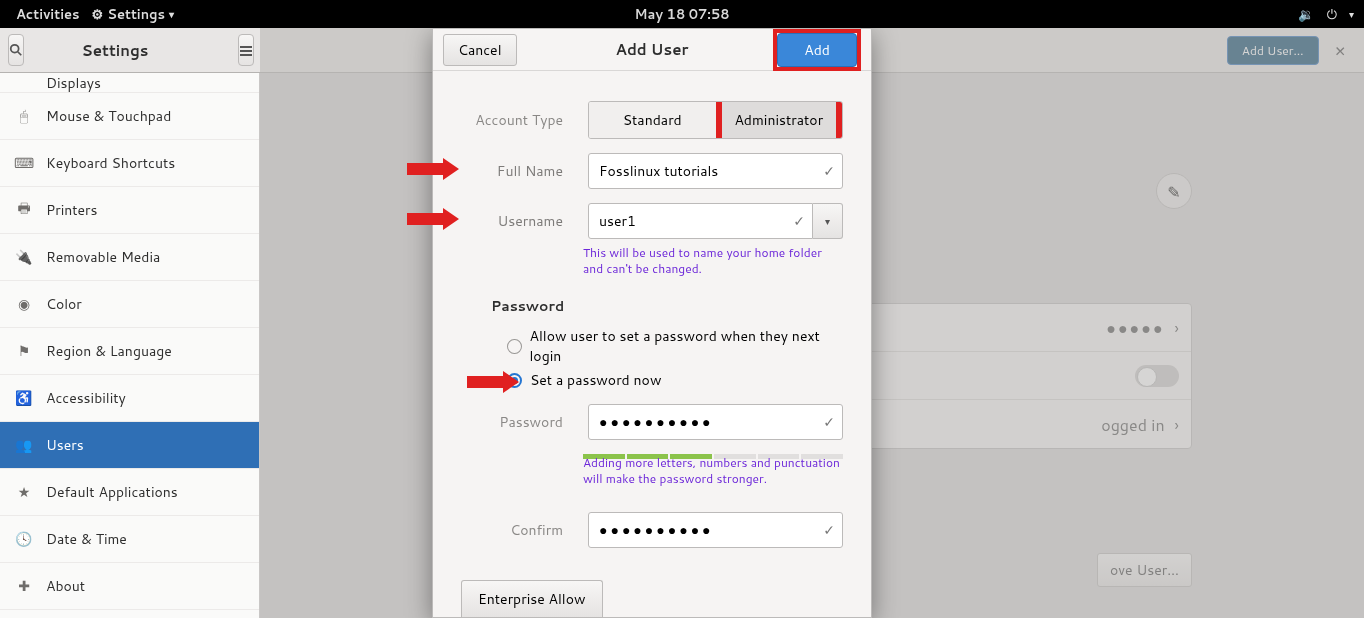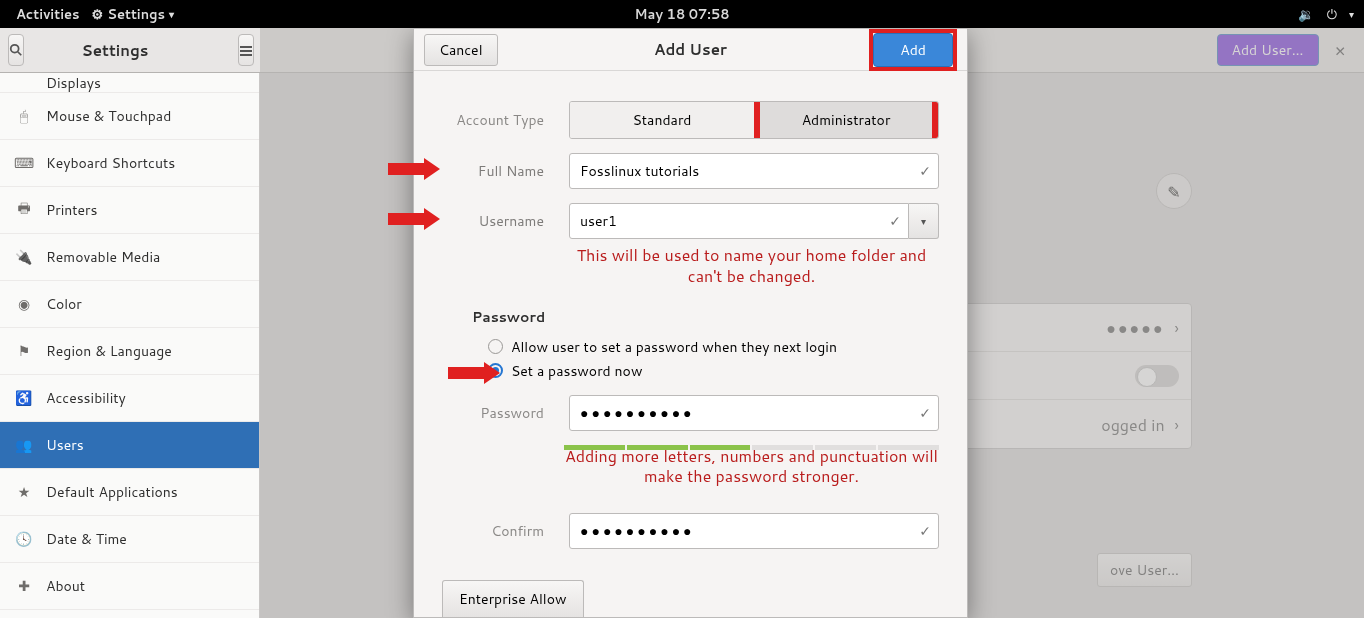--- a/index.html
+++ b/index.html
@@ -6,58 +6,58 @@
 body { width: 1364px; height: 618px; overflow: hidden; background: #d2d2d2; position: relative; }
 .topbar { position: absolute; top: 0; left: 0; right: 0; height: 28px; background: #000; color: #ddd; display: flex; align-items: center; font-size: 13px; padding: 0 10px; }
 .topbar .center { position: absolute; left: 50%; transform: translateX(-50%); font-weight: bold; }
 .topbar .right { margin-left: auto; display: flex; gap: 12px; align-items: center; }
 .topbar-item { display: inline-flex; align-items: center; gap: 4px; padding: 0 6px; font-weight: bold; }
 .settings-win { position: absolute; top: 28px; left: 0; width: 1364px; height: 590px; background: #d8d6d5; }
 .settings-header { position: absolute; top: 0; left: 0; right: 0; height: 45px; background: #e8e6e5; border-bottom: 1px solid #b5b3b1; display: flex; align-items: center; padding: 0 8px 0 0; }
 .search-btn, .menu-btn { width: 34px; height: 32px; border: 1px solid #bcbab9; border-radius: 4px; background: linear-gradient(#f7f6f5, #e5e3e2); display: flex; align-items: center; justify-content: center; cursor: pointer; }
 .sidebar-title { flex: 0 0 230px; text-align: center; font-weight: bold; font-size: 15px; color: #2e2e2e; margin-left: -32px; }
 .header-spacer { flex: 1; }
-.add-user-hdr-btn { background: #6d28d9; color: #fff; border: 1px solid #2a6fb8; padding: 5px 14px; border-radius: 4px; font-size: 14px; margin-right: 6px; cursor: pointer; }
+.add-user-hdr-btn { background: #0c4a6e; color: #fff; border: 1px solid #2a6fb8; padding: 5px 14px; border-radius: 4px; font-size: 12px; margin-right: 6px; cursor: pointer; }
 .close-x { font-size: 18px; padding: 0 10px; cursor: pointer; color: #444; }
 .sidebar { position: absolute; top: 45px; left: 0; width: 260px; bottom: 0; background: #fafaf9; border-right: 1px solid #c9c7c6; overflow: hidden; }
 .sidebar-row { height: 47px; display: flex; align-items: center; padding: 8px 16px; gap: 14px; font-size: 14px; color: #2e2e2e; border-bottom: 1px solid #eceae9; cursor: pointer; }
 .sidebar-row.partial { height: 20px; border-bottom: 1px solid #eceae9; }
 .sidebar-row.active { background: #2f6fb5; color: #fff; }
 .sidebar-row .micon { width: 16px; display: inline-flex; justify-content: center; color: #6f6d6b; }
 .sidebar-row.active .micon { color: #fff; }
 .users-panel { position: absolute; top: 45px; left: 260px; right: 0; bottom: 0; background: #d8d6d5; }
 .panel-inner { position: absolute; top: 0; left: 50%; transform: translateX(-50%); width: 760px; padding-top: 90px; }
 .edit-circ { position: absolute; right: 0; top: 100px; width: 36px; height: 36px; border-radius: 50%; border: 1px solid #bdbbba; background: #e9e7e6; display: flex; align-items: center; justify-content: center; cursor: pointer; }
 .rows-card { position: absolute; right: 0; top: 230px; width: 360px; border: 1px solid #bdbbba; border-radius: 4px; background: #f6f4f3; }
 .card-row { height: 48px; border-bottom: 1px solid #d9d7d6; display: flex; align-items: center; padding: 0 12px; justify-content: flex-end; gap: 10px; cursor: pointer; color: #555; }
 .card-row:last-child { border-bottom: none; }
 .switch { width: 44px; height: 22px; border-radius: 11px; background: #cccac9; position: relative; }
 .switch::after { content: ""; position: absolute; width: 18px; height: 18px; border-radius: 50%; background: #fff; top: 2px; left: 2px; border: 1px solid #bbb; }
 .remove-btn { position: absolute; right: 0; top: 480px; border: 1px solid #bcbab9; padding: 6px 12px; border-radius: 3px; background: linear-gradient(#f7f6f5, #e5e3e2); cursor: pointer; color: #444; font-size: 14px; }
 .overlay { position: absolute; top: 28px; left: 260px; right: 0; bottom: 0; background: rgba(180,178,176,0.55); }
-.dialog { position: absolute; top: 28px; left: 413px; width: 555px; height: 590px; background: #f6f4f3; box-shadow: 0 6px 24px rgba(0,0,0,0.4); border: 1px solid #bcbab9; }
+.dialog { position: absolute; top: 28px; left: 432px; width: 440px; height: 590px; background: #f6f4f3; box-shadow: 0 6px 24px rgba(0,0,0,0.4); border: 1px solid #bcbab9; }
 .dialog-header { height: 42px; display: flex; align-items: center; padding: 0 10px; border-bottom: 1px solid #d9d7d6; }
 .cancel-btn { border: 1px solid #bcbab9; padding: 5px 14px; border-radius: 3px; background: linear-gradient(#f7f6f5, #e5e3e2); cursor: pointer; font-size: 14px; }
 .dlg-title { position: absolute; left: 50%; transform: translateX(-50%); font-weight: bold; font-size: 15px; color: #2e2e2e; }
 .add-btn { margin-left: auto; background: #3a87d9; color: #fff; border: 1px solid #2a6fb8; padding: 6px 26px; border-radius: 4px; font-size: 14px; cursor: pointer; }
 .red-box { border: 4px solid #e02020; padding: 0; display: inline-block; }
 .dlg-body { padding: 30px 28px 4px 28px; }
 .form-row { display: flex; align-items: center; margin-bottom: 14px; }
 .form-label { width: 112px; text-align: right; padding-right: 10px; font-size: 14px; color: #8a8886; position: relative; }
 .form-ctrl { flex: 1; position: relative; margin-left: 15px; }
 .seg { display: flex; border: 1px solid #bcbab9; border-radius: 3px; overflow: hidden; position: relative;}
 .seg button { flex: 1; padding: 8px 0; border: none; background: #f1efee; cursor: pointer; font-size: 14px; }
 .seg button.sel { background: #dedcdb; }
 .seg .red-inner { position: absolute; right: 0; top: -6px; bottom: -6px; width: 50%; border: 6px solid #e02020; pointer-events: none; }
 .text-in { width: 100%; padding: 7px 32px 7px 10px; border: 1px solid #bcbab9; border-radius: 3px; font-size: 14px; background: #fff; }
 .check-in { position: absolute; right: 8px; top: 50%; transform: translateY(-50%); color: #777; font-size: 14px; }
 .combo { display: flex; }
 .combo .text-in { border-top-right-radius: 0; border-bottom-right-radius: 0; }
 .combo-drop { width: 30px; border: 1px solid #bcbab9; border-left: none; border-top-right-radius: 3px; border-bottom-right-radius: 3px; background: linear-gradient(#f7f6f5,#e5e3e2); display: flex; align-items: center; justify-content: center; cursor: pointer; }
-.hint { font-size: 16px; color: #b91c1c; margin: -8px 0 18px 122px; line-height: 1.3; text-align: center; }
+.hint { font-size: 12px; color: #6d28d9; margin: -8px 0 18px 122px; line-height: 1.3; }
 .section-hdr { font-weight: bold; font-size: 14px; margin: 20px 0 10px 30px; color: #2e2e2e; }
 .radio-row { display: flex; align-items: center; gap: 8px; font-size: 14px; margin: 4px 0 4px 46px; cursor: pointer; }
 .radio { width: 15px; height: 15px; border: 1px solid #9a9896; border-radius: 50%; display: inline-flex; align-items: center; justify-content: center; }
 .radio.checked { border: 2px solid #2576d2; }
 .radio.checked::after { content: ""; width: 7px; height: 7px; background: #2576d2; border-radius: 50%; }
 .arrow-annot { position: absolute; width: 56px; height: 24px; pointer-events: none; }
 .arrow-annot svg { width: 100%; height: 100%; }
 .pw-meter { height: 5px; display: flex; gap: 2px; margin: 6px 0 4px 122px; }
 .pw-meter span { flex: 1; background: #e1dfde; }
 .pw-meter span.on { background: #8bc34a; }

